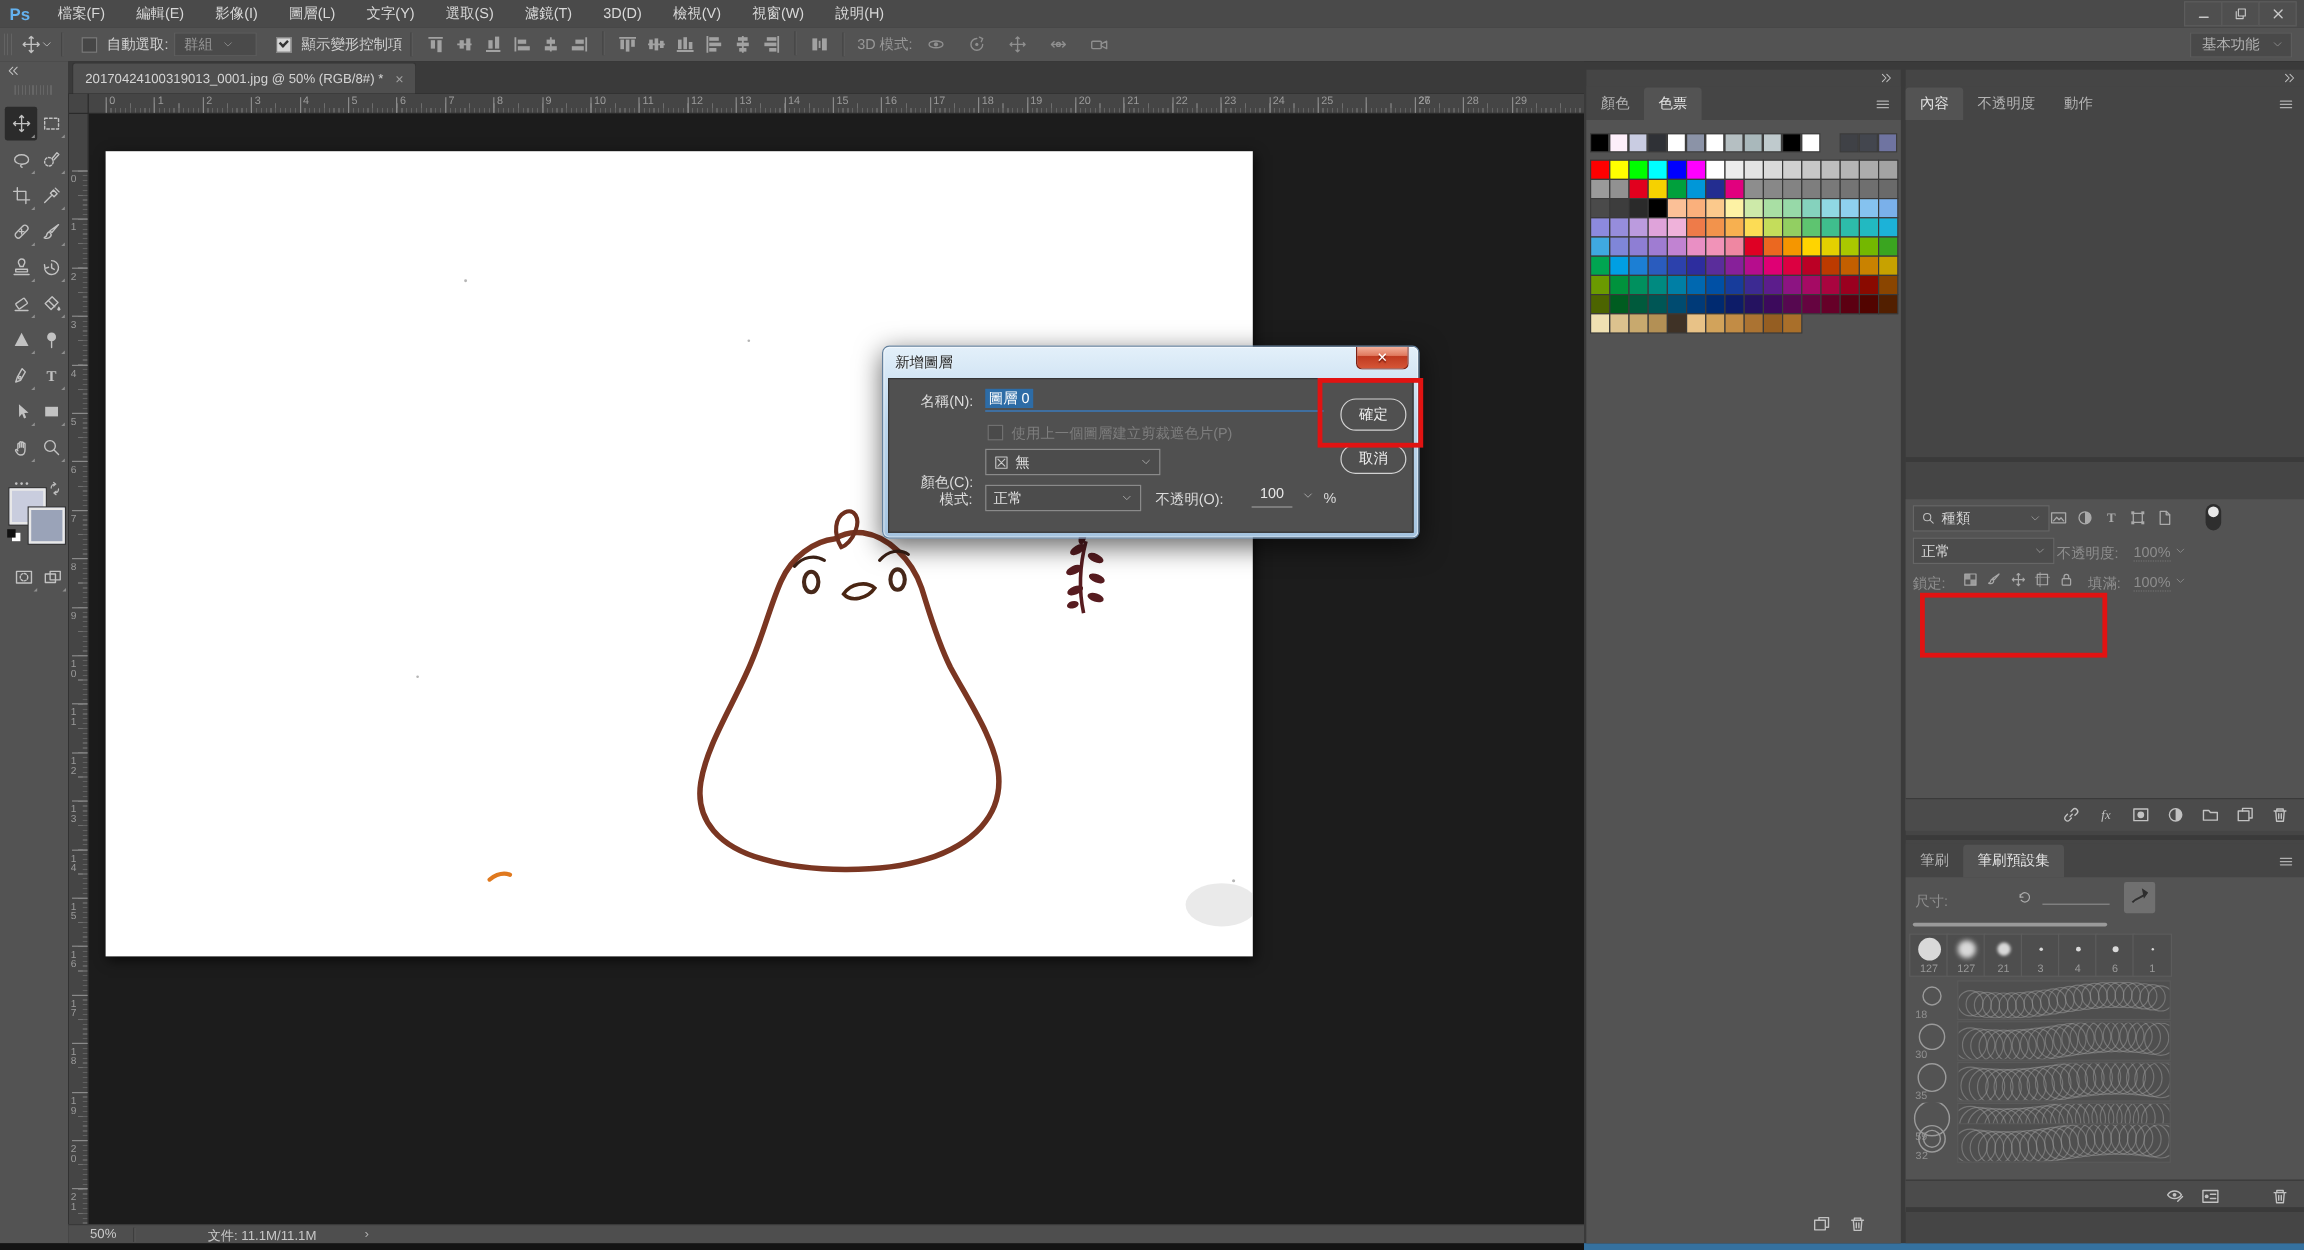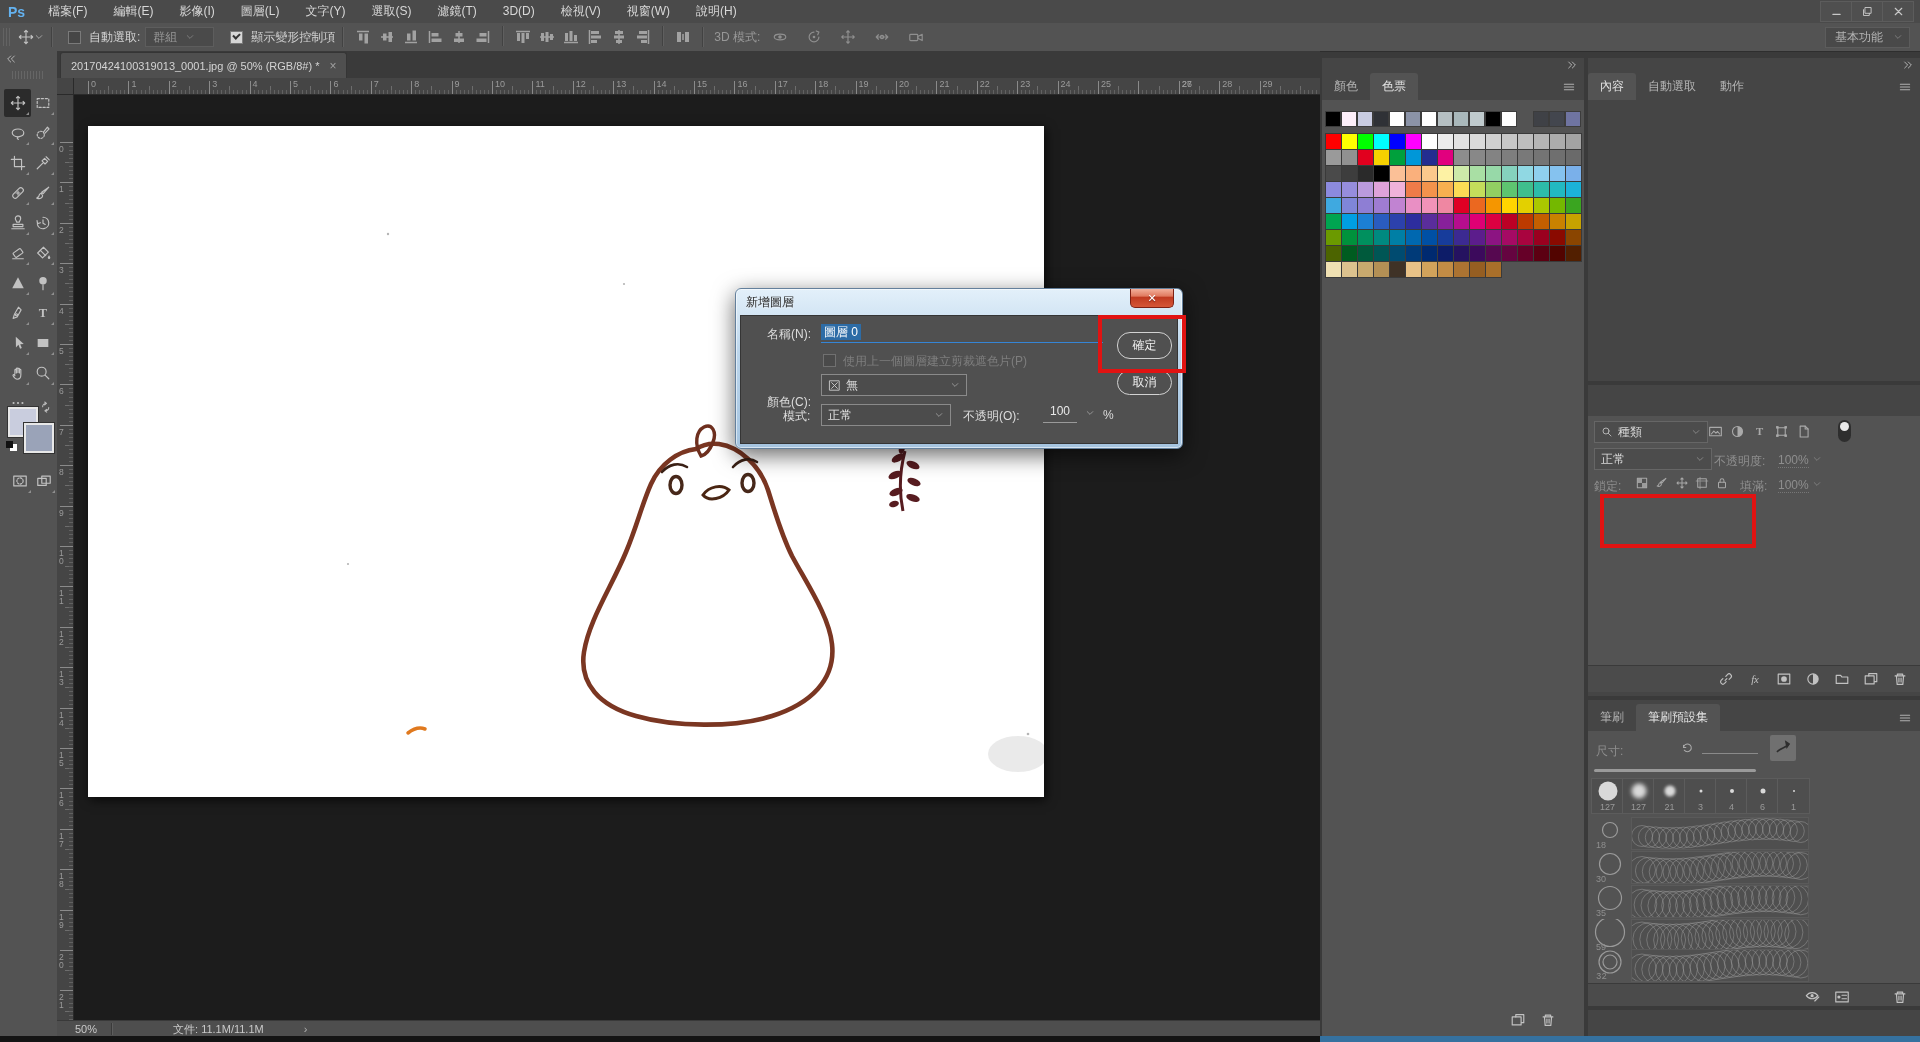--- a/index.html
+++ b/index.html
@@ -790,21 +790,21 @@
 
   <div class="pstrip">
       <span class="ico" style="width:12px">
         <svg width="12" height="12" viewBox="0 0 18 18" fill="none" stroke="currentColor" stroke-width="1.3" stroke-linecap="round" stroke-linejoin="round">
           <path d="M4 4.5L8.5 9 4 13.5M9.5 4.5L14 9l-4.5 4.5"></path>
         </svg>
       </span>
     </div>
   <div class="ptabs" id="prop-tabs">
       <span class="ptab active">內容</span>
-      <span class="ptab">自動選取</span>
+      <span class="ptab">不透明度</span>
       <span class="ptab">動作</span>
       <span class="ham ico">
         <svg width="14" height="14" viewBox="0 0 18 18" fill="none" stroke="currentColor" stroke-width="1.3" stroke-linecap="round" stroke-linejoin="round">
           <path d="M3 5.5h12M3 9h12M3 12.5h12"></path>
         </svg>
       </span>
     </div>
   <div class="gdiv" style="position:absolute;left:0;right:0;top:323px"></div>
 
   <div class="pbody" style="position:absolute;left:0;right:0;top:358px;height:276px">
@@ -1150,21 +1150,21 @@
               <circle cx="127.3" cy="11.1" r="16.0"></circle>
               <circle cx="134.2" cy="11.0" r="16.0"></circle>
               <circle cx="141.1" cy="11.2" r="16.0"></circle>
               <circle cx="148.0" cy="11.6" r="16.0"></circle>
               <circle cx="154.9" cy="12.3" r="16.0"></circle>
               <circle cx="161.8" cy="13.1" r="16.0"></circle>
               <circle cx="168.7" cy="14.0" r="16.0"></circle>
             </svg>
           </div>
         </div>
-        <div class="brow" style="top: 218px; font-family: Liberation Mono, monospace;">
+        <div class="brow" style="top: 205px; font-family: Liberation Mono, monospace;">
           <div class="bring">
             <svg width="40" height="33">
               <circle cx="18" cy="13" r="11" fill="none" stroke="#9a9a9a" stroke-width="1.2"></circle>
               <circle cx="18" cy="13" r="7" fill="none" stroke="#9a9a9a" stroke-width="1.2"></circle>
             </svg>
             <span class="rnum">32</span>
           </div>
           <div class="bstroke">
             <svg width="176" height="31" viewBox="0 0 176 31" fill="none" stroke="#9b9b9b" stroke-opacity=".5">
               <circle cx="10.0" cy="18.0" r="14.0"></circle>

